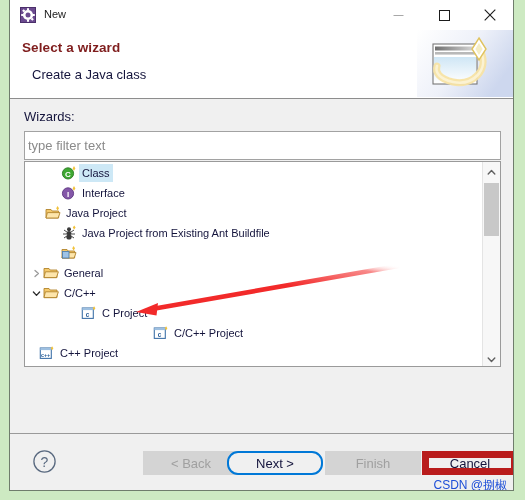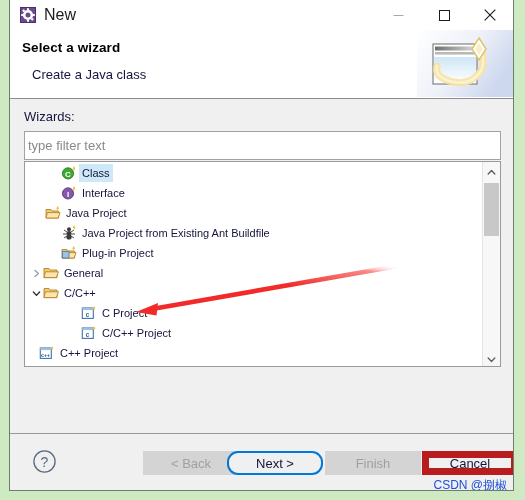--- a/index.html
+++ b/index.html
@@ -39,21 +39,21 @@
     position: absolute;
     left: 10px;
     top: 7px;
     width: 16px;
     height: 16px;
   }
   #title-text {
     position: absolute;
     left: 34px;
     top: 6px;
-    font-size: 16px;
+    font-size: 11px;
     color: #1b1b1b;
     line-height: 17px;
     white-space: nowrap;
   }
   .winbtn {
     position: absolute;
     top: 0;
     width: 46px;
     height: 30px;
     display: flex;
@@ -72,21 +72,21 @@
     background: #ffffff;
     border-bottom: 1px solid #8d8d8d;
     overflow: hidden;
   }
   #header-title {
     position: absolute;
     left: 12px;
     top: 10px;
     font-size: 13.5px;
     font-weight: bold;
-    color: #000000;
+    color: #7f1d1d;
     letter-spacing: .1px;
   }
   #header-desc {
     position: absolute;
     left: 22px;
     top: 37px;
     font-size: 13px;
     color: #14143c;
   }
   #header-banner {
@@ -437,21 +437,20 @@
         <div class="tree-row" style="padding-left:22px;">
           <span class="twisty"></span>
           <span class="ticon">
             <svg width="16" height="16" viewBox="0 0 16 16">
               <path d="M1 4.5 L6 4.5 L7.2 6 L13.6 6 L13.6 13 L1 13 Z" fill="#f5c96b" stroke="#b2842c" stroke-width="0.9"></path>
               <path d="M2.4 7.6 L15 7.6 L13.2 13 L1 13 Z" fill="#fde5ab" stroke="#b2842c" stroke-width="0.9"></path>
               <rect x="1.5" y="6.5" width="6.5" height="6.5" fill="#9ec3e6" stroke="#4f7fae" stroke-width="0.9"></rect>
               <polygon points="12.6,1 14,3.2 12.6,5.4 11.2,3.2" fill="#f2c23a"></polygon>
             </svg>
           </span>
-          <span class="tlabel">Plug-in Project</span>
         </div>
 
         <div class="tree-row" style="padding-left:4px;">
           <span class="twisty">
             <svg width="9" height="9" viewBox="0 0 9 9">
               <polyline points="3,1.4 6.4,4.5 3,7.6" fill="none" stroke="#9a9a9a" stroke-width="1.3" stroke-linecap="round" stroke-linejoin="round"></polyline>
             </svg>
           </span>
           <span class="ticon">
             <svg width="16" height="16" viewBox="0 0 16 16">
@@ -483,21 +482,21 @@
             <svg width="16" height="16" viewBox="0 0 16 16">
               <rect x="1.3" y="3" width="11" height="10.4" fill="#ffffff" stroke="#3f72a8" stroke-width="1.1"></rect>
               <rect x="1.3" y="3" width="11" height="2.1" fill="#9dbfe0"></rect>
               <text x="6.6" y="11.6" font-family="Liberation Sans, sans-serif" font-size="6.4" font-weight="bold" fill="#2a5f99" text-anchor="middle">c</text>
               <polygon points="13.1,1.2 14.4,3.2 13.1,5.2 11.8,3.2" fill="#f2c23a"></polygon>
             </svg>
           </span>
           <span class="tlabel">C Project</span>
         </div>
 
-        <div class="tree-row" style="padding-left:42px;">
+        <div class="tree-row" style="padding-left:66px;margin-left:48px;">
           <span class="twisty"></span>
           <span class="ticon">
             <svg width="16" height="16" viewBox="0 0 16 16">
               <rect x="1.3" y="3" width="11" height="10.4" fill="#ffffff" stroke="#3f72a8" stroke-width="1.1"></rect>
               <rect x="1.3" y="3" width="11" height="2.1" fill="#9dbfe0"></rect>
               <text x="6.6" y="11.6" font-family="Liberation Sans, sans-serif" font-size="6.4" font-weight="bold" fill="#2a5f99" text-anchor="middle">c</text>
               <polygon points="13.1,1.2 14.4,3.2 13.1,5.2 11.8,3.2" fill="#f2c23a"></polygon>
             </svg>
           </span>
           <span class="tlabel">C/C++ Project</span>

